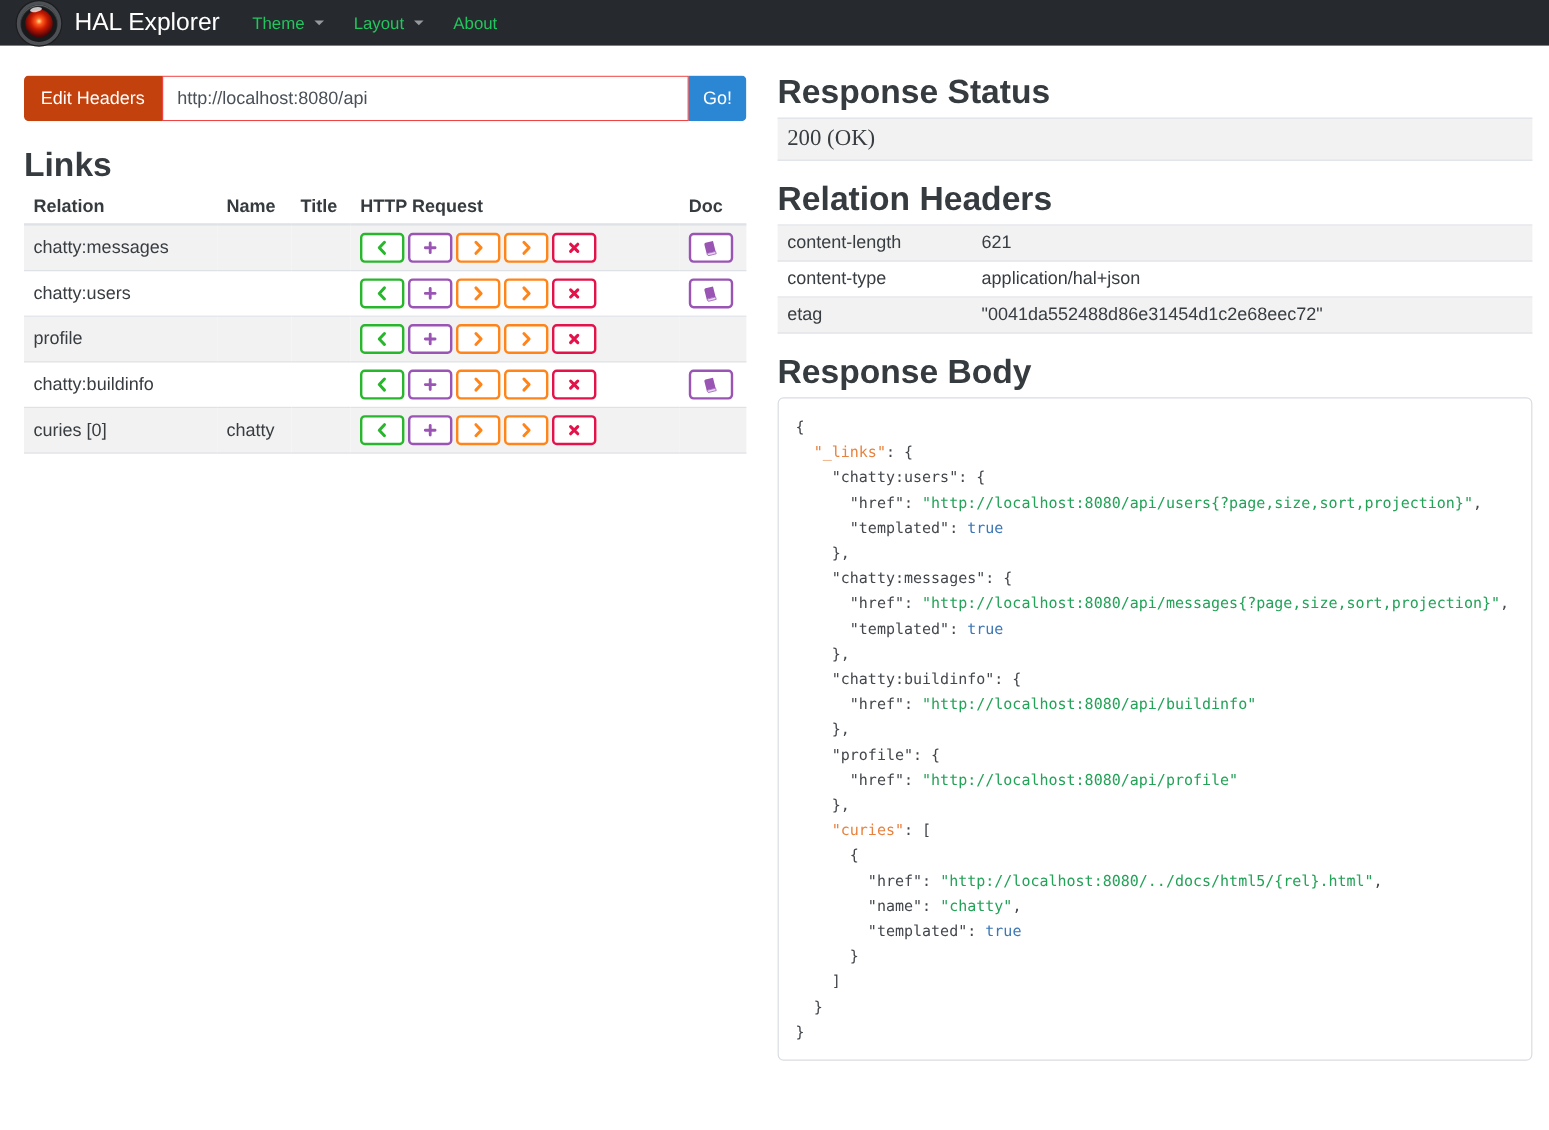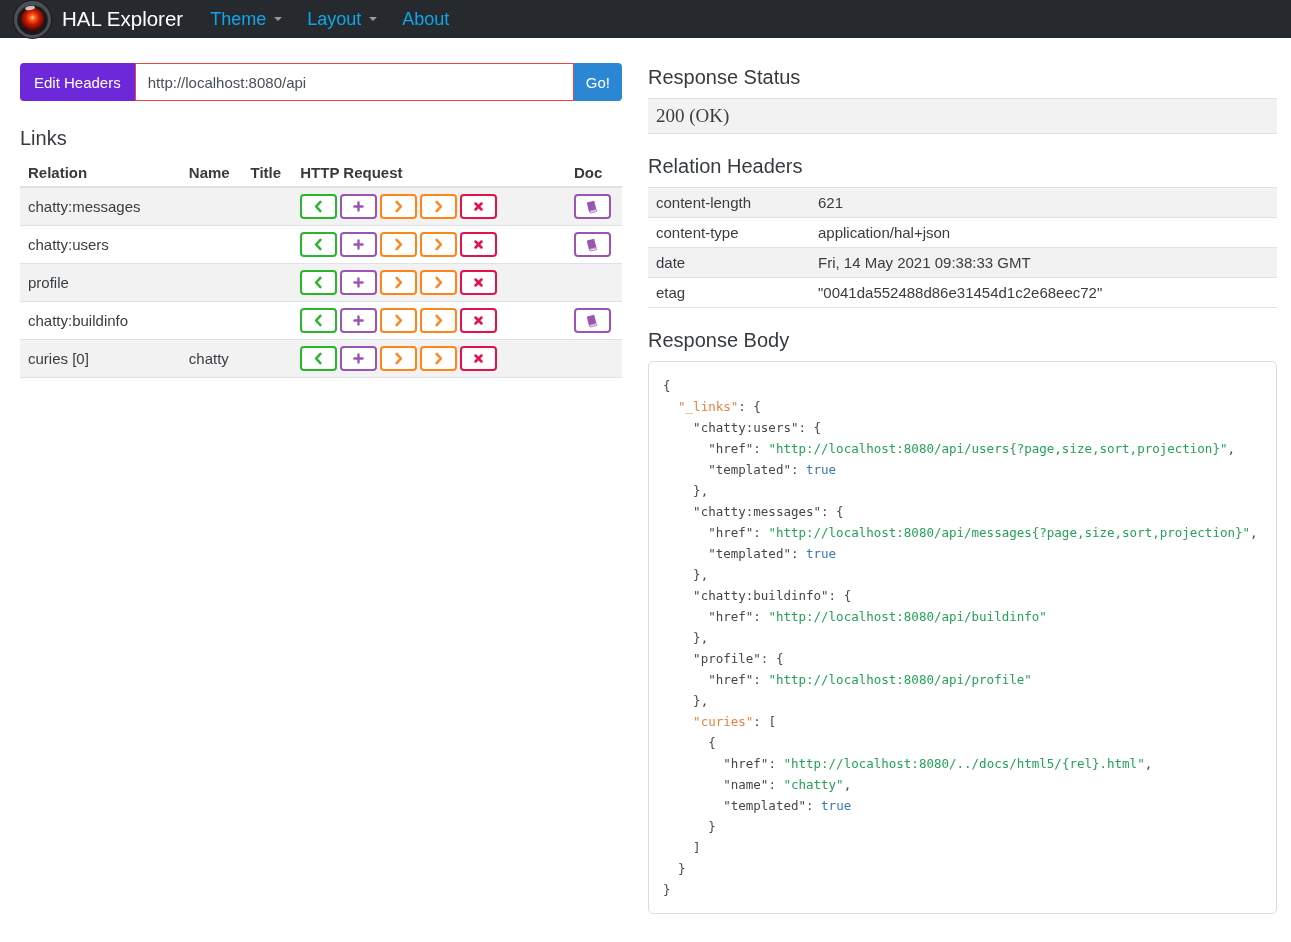--- a/index.html
+++ b/index.html
@@ -25,47 +25,47 @@
     position:absolute; left:50%; top:50%; width:23px; height:23px;
     margin:-11.5px 0 0 -11.5px; border-radius:50%;
     background: radial-gradient(circle at 50% 42%, #ffe08a 0%, #ff5a1f 16%, #c61900 40%, #58050a 70%, #230607 100%);
   }
   .logo .glint {
     position:absolute; left:8px; top:2px; width:10px; height:4px;
     border-radius:50%; background:rgba(255,255,255,.75); transform:rotate(-10deg);
   }
   .brand { color:#ffffff; font-size:20.5px; margin:0 27px 0 11px; text-decoration:none; }
   .nav-link {
-    color:#0ea5e9; font-size:18px; margin-right:25px;
+    color:#22c55e; font-size:14px; margin-right:25px;
     display:flex; align-items:center; gap:8px; cursor:pointer;
   }
   .caret {
     width:0; height:0; display:inline-block;
     border-left:4px solid transparent; border-right:4px solid transparent;
     border-top:4.5px solid #96999e;
   }
 
   
   .main { display:flex; align-items:flex-start; padding:25px 14px 0 20px; gap:26px; }
   .col-left  { width:602px; flex:none; }
   .col-right { flex:1; min-width:0; }
 
   h2.section {
-    font-size:20px; font-weight:400; color:#363b3f;
+    font-size:28px; font-weight:700; color:#363b3f;
     margin:25px 0 9px; line-height:24px;
   }
   .col-right h2.section:first-child { margin-top:2px; }
   .col-right h2.section { margin-top:20px; }
 
   
   .input-group {
     display:flex; height:38px; border-radius:4px; overflow:hidden; width:100%;
   }
   .btn-edit-headers {
-    background:#6d28d9; color:#fff; font-size:15px; border:none;
+    background:#c2410c; color:#fff; font-size:15px; border:none;
     padding:0 14px; cursor:pointer; flex:none;
     font-family:"Liberation Sans", sans-serif;
   }
   .url-input {
     flex:1; min-width:0; border:1px solid #ef4444; border-radius:0;
     padding:0 12px; font-size:15px; color:#495057; outline:none;
     font-family:"Liberation Sans", sans-serif;
   }
   .btn-go {
     background:var(--accent,#2b87d3); color:#fff; border:none; padding:0 12px;
@@ -335,24 +335,20 @@
       <tbody>
           <tr>
             <td>content-length</td>
             <td>621</td>
           </tr>
           <tr>
             <td>content-type</td>
             <td>application/hal+json</td>
           </tr>
           <tr>
-            <td>date</td>
-            <td>Fri, 14 May 2021 09:38:33 GMT</td>
-          </tr>
-          <tr>
             <td>etag</td>
             <td>"0041da552488d86e31454d1c2e68eec72"</td>
           </tr>
         </tbody>
     </table>
 
     <h2 class="section">Response Body</h2>
     <div class="code-card">
       <pre><div><span class="tok-p">{</span></div><div><span class="tok-p">  </span><span class="tok-ks">"_links"</span><span class="tok-p">: {</span></div><div><span class="tok-p">    </span><span class="tok-k">"chatty:users"</span><span class="tok-p">: {</span></div><div><span class="tok-p">      </span><span class="tok-k">"href"</span><span class="tok-p">: </span><span class="tok-s">"http://localhost:8080/api/users{?page,size,sort,projection}"</span><span class="tok-p">,</span></div><div><span class="tok-p">      </span><span class="tok-k">"templated"</span><span class="tok-p">: </span><span class="tok-b">true</span></div><div><span class="tok-p">    },</span></div><div><span class="tok-p">    </span><span class="tok-k">"chatty:messages"</span><span class="tok-p">: {</span></div><div><span class="tok-p">      </span><span class="tok-k">"href"</span><span class="tok-p">: </span><span class="tok-s">"http://localhost:8080/api/messages{?page,size,sort,projection}"</span><span class="tok-p">,</span></div><div><span class="tok-p">      </span><span class="tok-k">"templated"</span><span class="tok-p">: </span><span class="tok-b">true</span></div><div><span class="tok-p">    },</span></div><div><span class="tok-p">    </span><span class="tok-k">"chatty:buildinfo"</span><span class="tok-p">: {</span></div><div><span class="tok-p">      </span><span class="tok-k">"href"</span><span class="tok-p">: </span><span class="tok-s">"http://localhost:8080/api/buildinfo"</span></div><div><span class="tok-p">    },</span></div><div><span class="tok-p">    </span><span class="tok-k">"profile"</span><span class="tok-p">: {</span></div><div><span class="tok-p">      </span><span class="tok-k">"href"</span><span class="tok-p">: </span><span class="tok-s">"http://localhost:8080/api/profile"</span></div><div><span class="tok-p">    },</span></div><div><span class="tok-p">    </span><span class="tok-ks">"curies"</span><span class="tok-p">: [</span></div><div><span class="tok-p">      {</span></div><div><span class="tok-p">        </span><span class="tok-k">"href"</span><span class="tok-p">: </span><span class="tok-s">"http://localhost:8080/../docs/html5/{rel}.html"</span><span class="tok-p">,</span></div><div><span class="tok-p">        </span><span class="tok-k">"name"</span><span class="tok-p">: </span><span class="tok-s">"chatty"</span><span class="tok-p">,</span></div><div><span class="tok-p">        </span><span class="tok-k">"templated"</span><span class="tok-p">: </span><span class="tok-b">true</span></div><div><span class="tok-p">      }</span></div><div><span class="tok-p">    ]</span></div><div><span class="tok-p">  }</span></div><div><span class="tok-p">}</span></div></pre>
     </div>

